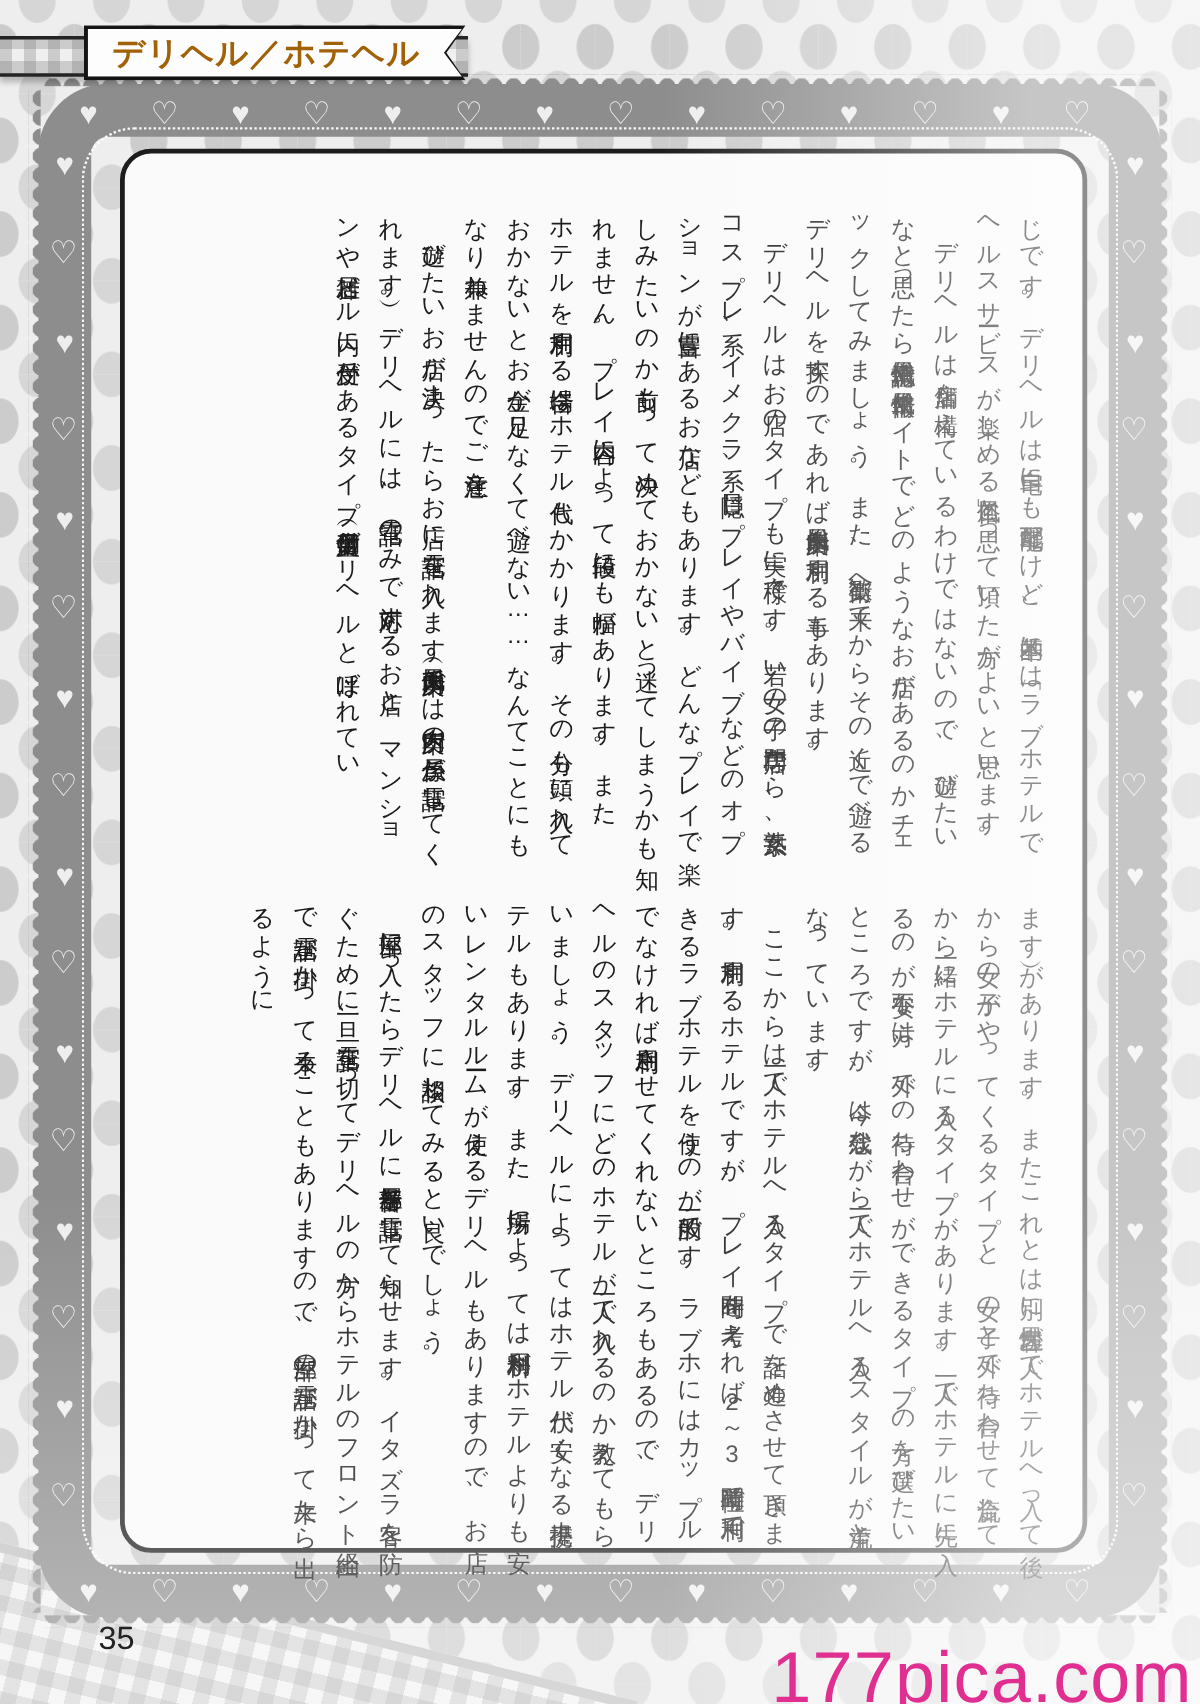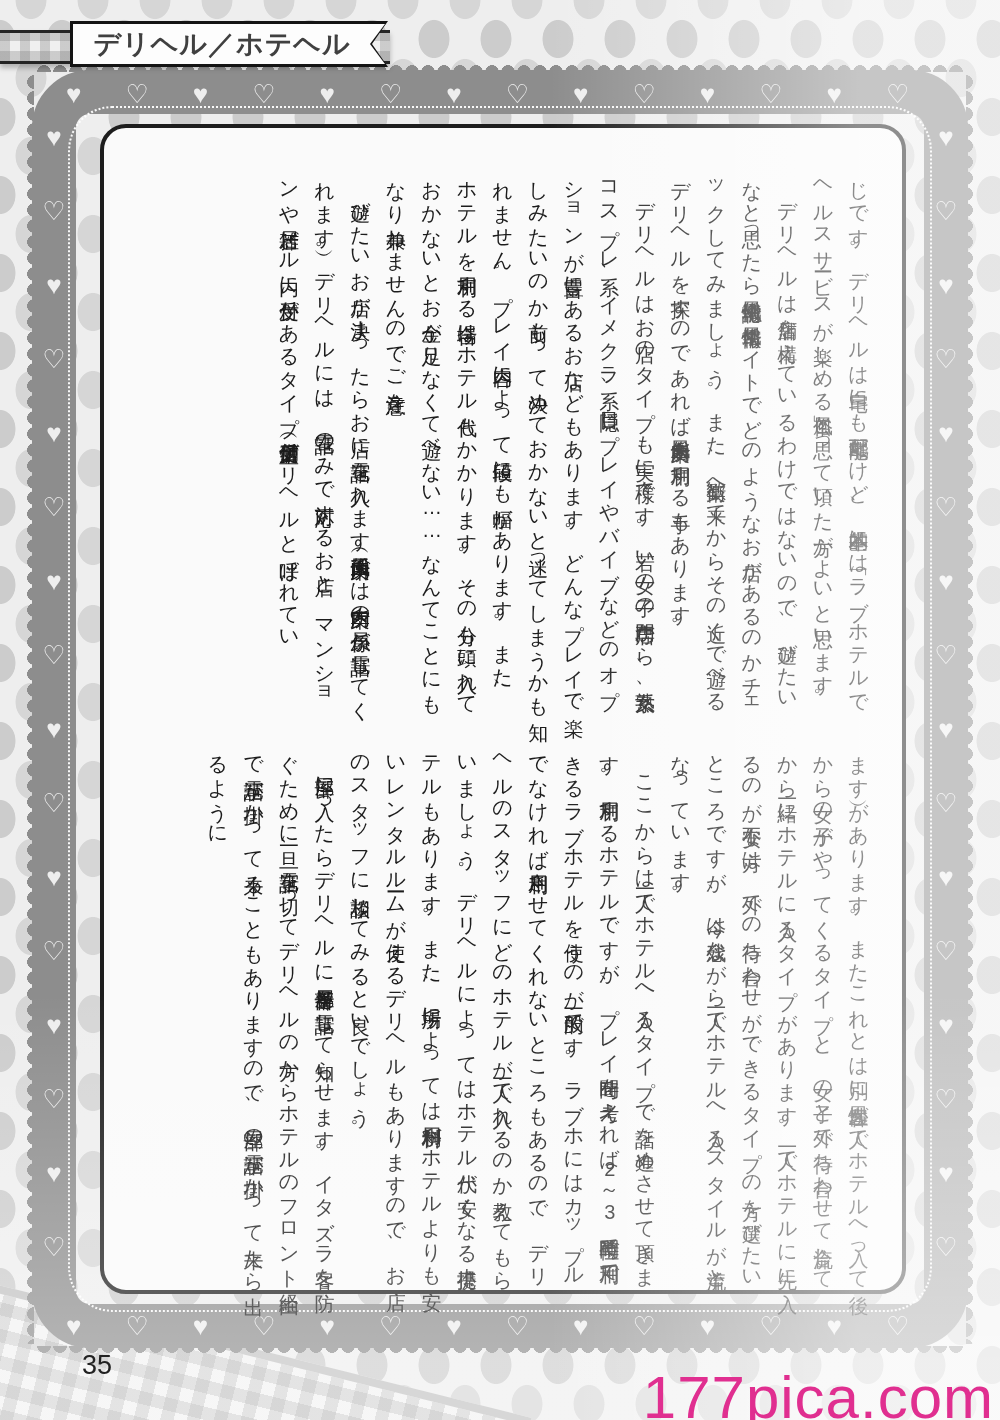--- a/index.html
+++ b/index.html
@@ -98,21 +98,21 @@
     position:absolute;left:70px;top:21px;width:318px;height:46px;z-index:5;
     background:#141414;
     clip-path:polygon(0 0,100% 0,calc(100% - 16px) 50%,100% 100%,0 100%);
   }
   .ribbon-inner{
     position:absolute;left:3px;top:3px;right:3px;bottom:3px;background:#fdfdfd;
     clip-path:polygon(0 0,100% 0,calc(100% - 15px) 50%,100% 100%,0 100%);
     display:flex;align-items:center;justify-content:center;
   }
   .ribbon-title{
-    font-weight:bold;font-size:27px;color:#404040;letter-spacing:1px;
+    font-weight:bold;font-size:27px;color:#a16207;letter-spacing:1px;
     padding-right:14px;white-space:nowrap;
   }
 
   
   .page-number{
     position:absolute;left:82px;top:1350px;z-index:4;
     font-size:27px;font-weight:400;color:#222;
   }
   .watermark{
     position:absolute;right:6px;top:1363px;z-index:4;

